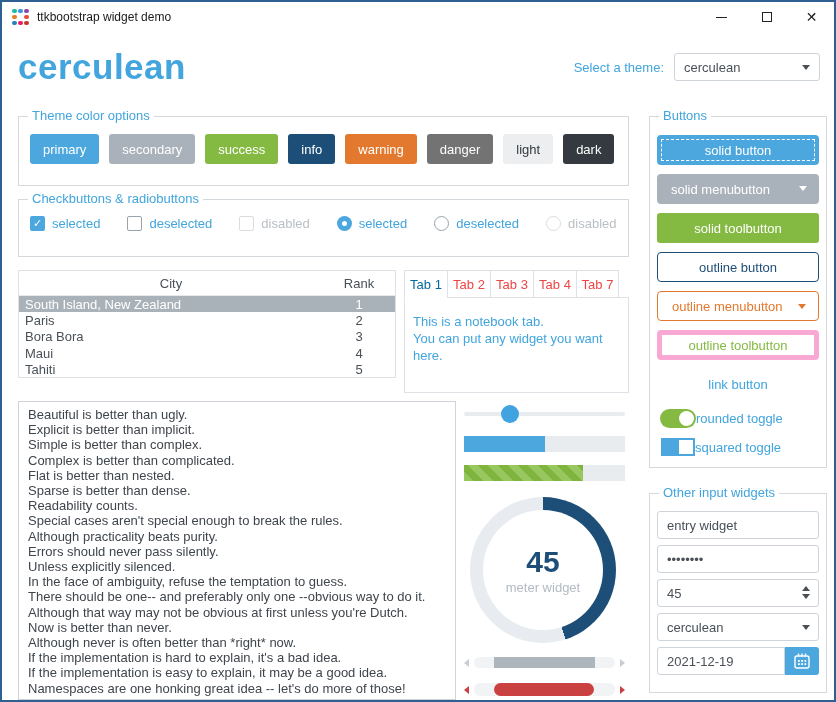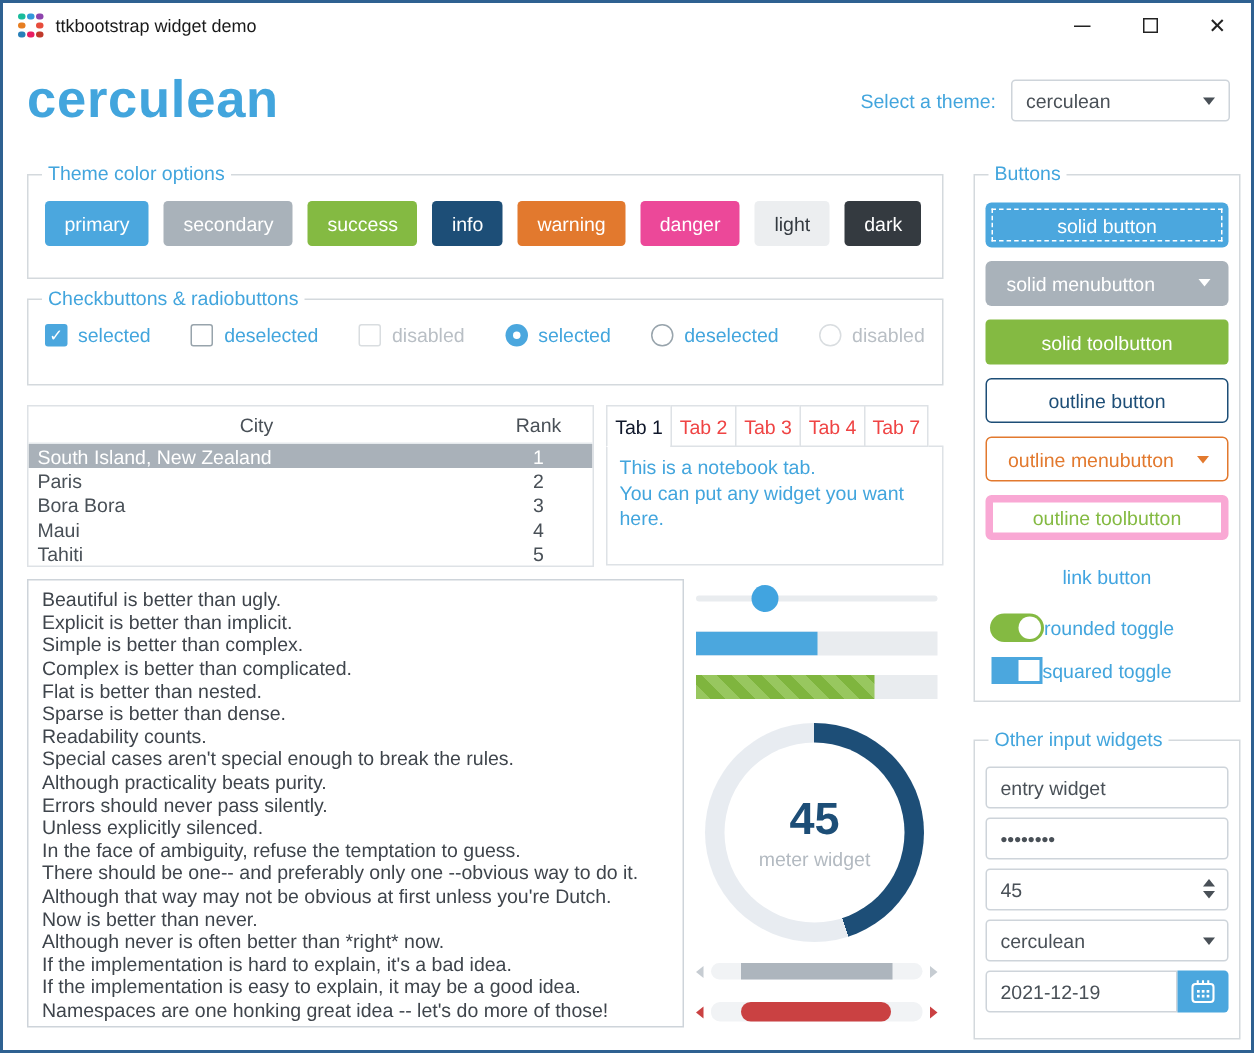--- a/index.html
+++ b/index.html
@@ -65,22 +65,22 @@
   .th-rank { width:72px; text-align:center; }
   .trow { display:flex; height:16.3px; align-items:center; }
   .td-city { flex:1; padding-left:6px; white-space:nowrap; }
   .td-rank { width:72px; text-align:center; }
   .trow.selected { background:#a9b1b9; color:#fff;gap:16px; }
 
   .notebook { width:225px; }
   .tabs { display:flex; height:28px; position:relative; z-index:2; }
   .tab { width:43px; border:1px solid #dee2e6; border-right:none; display:flex; align-items:center; justify-content:center; font-size:13px; color:#ef4444; background:#fff; }
   .tab:last-child { border-right:1px solid #dee2e6; }
-  .tab.active { color:#0f172a; border-bottom-color:#fff; }
-  .nb-panel { height:80px; border:1px solid #dee2e6; margin-top:-1px; padding:5px 8px; font-size:13px; color:#42a5dd; white-space:pre-line; line-height:17px; }
+  .tab.active { color:#0369a1; border-bottom-color:#fff; }
+  .nb-panel { height:96px; border:1px solid #dee2e6; margin-top:-1px; padding:15px 8px; font-size:13px; color:#42a5dd; white-space:pre-line; line-height:17px; }
 
   
   .row4 { display:flex; gap:8px; margin-top:8px; }
   .textbox { width:438px; height:299px; border:1px solid #ced4da; padding:5px 9px; font-size:13px; line-height:15.2px; color:#3f454c; white-space:pre-line; overflow:hidden; }
 
   .mid-col { width:165px; }
   .scale { position:relative; height:18px; margin-top:4px; }
   .scale-track { position:absolute; left:0; right:4px; top:7px; height:4px; background:#e9ecef; border-radius:2px; }
   .scale-handle { position:absolute; top:0; width:18px; height:18px; border-radius:50%; background:#41a4e0; }
   .pbar { height:16px; background:#e9ecef; margin-top:13px; position:relative; overflow:hidden; width:161px; }
@@ -190,21 +190,21 @@
               </div>
             <div class="tc-btn" style="background: rgb(132, 186, 66); color: rgb(255, 255, 255);">
                 <span>success</span>
               </div>
             <div class="tc-btn" style="background: rgb(29, 78, 119); color: rgb(255, 255, 255);">
                 <span>info</span>
               </div>
             <div class="tc-btn" style="background: rgb(226, 121, 46); color: rgb(255, 255, 255);">
                 <span>warning</span>
               </div>
-            <div class="tc-btn" style="background: #ec4899; color: rgb(255, 255, 255);">
+            <div class="tc-btn" style="background: #737373; color: rgb(255, 255, 255);">
                 <span>danger</span>
               </div>
             <div class="tc-btn" style="background: rgb(236, 238, 240); color: rgb(52, 58, 64);">
                 <span>light</span>
               </div>
             <div class="tc-btn" style="background: rgb(52, 58, 64); color: rgb(255, 255, 255);">
                 <span>dark</span>
               </div>
           </div>
         </div>

